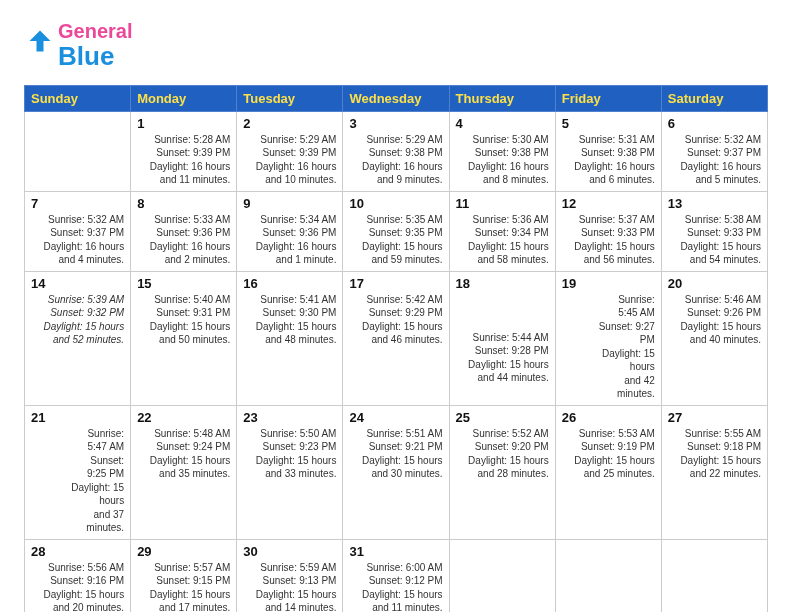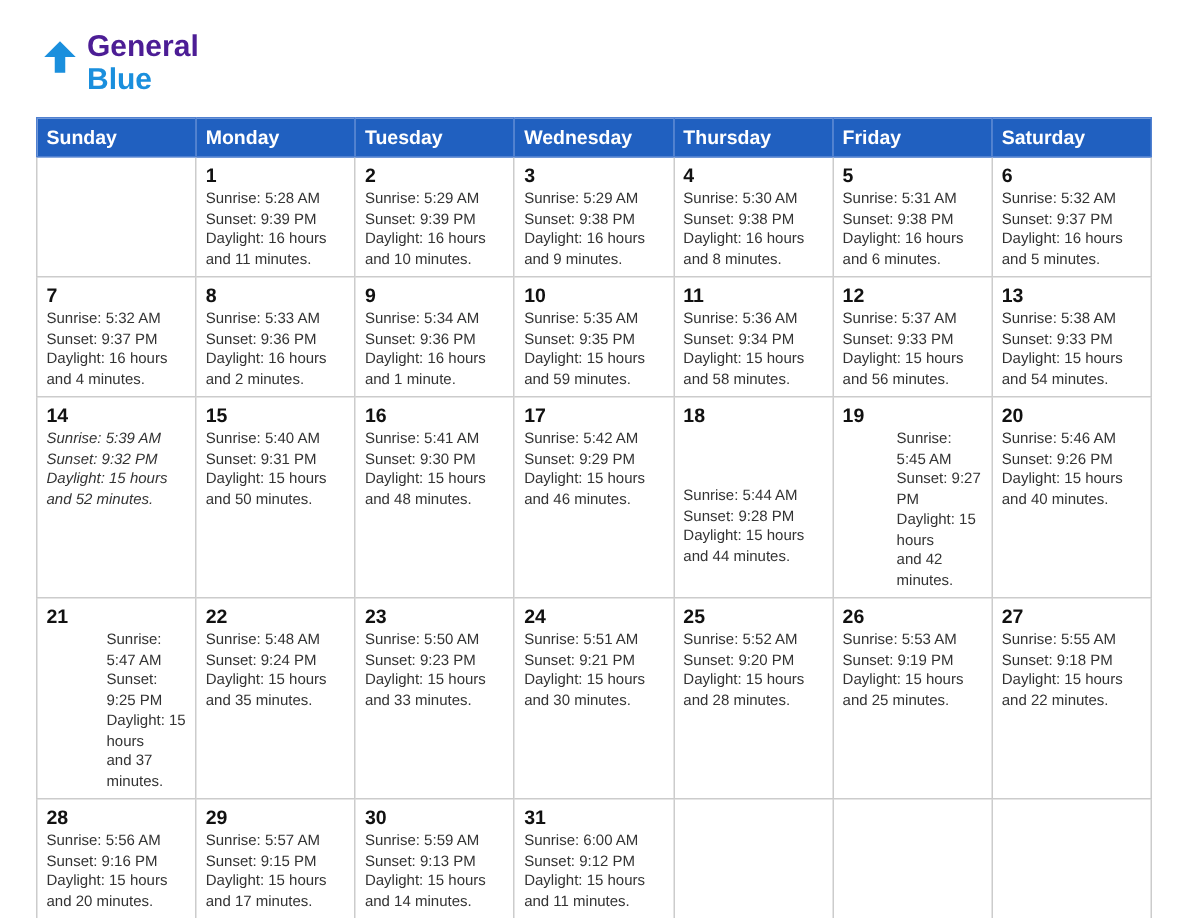--- a/index.html
+++ b/index.html
@@ -44,21 +44,21 @@
       font-weight: normal;
       color: #333;
     }
     .calendar {
       width: 100%;
       border-collapse: collapse;
       border: 1px solid #ccc;
     }
     .calendar th {
       background-color: #2060c0;
-      color: #ffffff;
+      color: #fde047;
       font-size: 13px;
       font-weight: bold;
       padding: 5px 6px;
       text-align: left;
       border: 1px solid #5080d0;
     }
     .calendar td {
       vertical-align: top;
       width: 14.28%;
       min-height: 80px;
@@ -70,39 +70,40 @@
     .day-num {
       font-size: 13px;
       font-weight: bold;
       margin-bottom: 2px;
       color: #111;
     }
     .day-info {
       font-size: 10px;
       color: #333;
       line-height: 1.35;
+      text-align: right;
     }
     .empty {
       background: #fff;
     }
   </style>
 </head>
 <body>
 
 <div class="page">
   <div class="header">
     <div class="logo">
       <div>
         <svg class="logo-icon" viewBox="0 0 32 32" xmlns="http://www.w3.org/2000/svg">
           <polygon points="16,4 28,16 20,16 20,28 12,28 12,16 4,16" fill="#1a8fdd"></polygon>
         </svg>
       </div>
       <div style="margin-left:4px;">
-        <div style="font-size:20px;font-weight:bold;color:#4c1d95;line-height:1.1;">General</div>
-        <div style="font-size:20px;font-weight:bold;color:#1a8fdd;line-height:1.1;">Blue</div>
+        <div style="font-size:20px;font-weight:bold;color:#ec4899;line-height:1.1;">General</div>
+        <div style="font-size:26px;font-weight:bold;color:#1a8fdd;line-height:1.1;">Blue</div>
       </div>
     </div>
     <div class="title-block">
       <h1></h1>
       <h2></h2>
     </div>
   </div>
   <table class="calendar">
     <thead>
       <tr>

